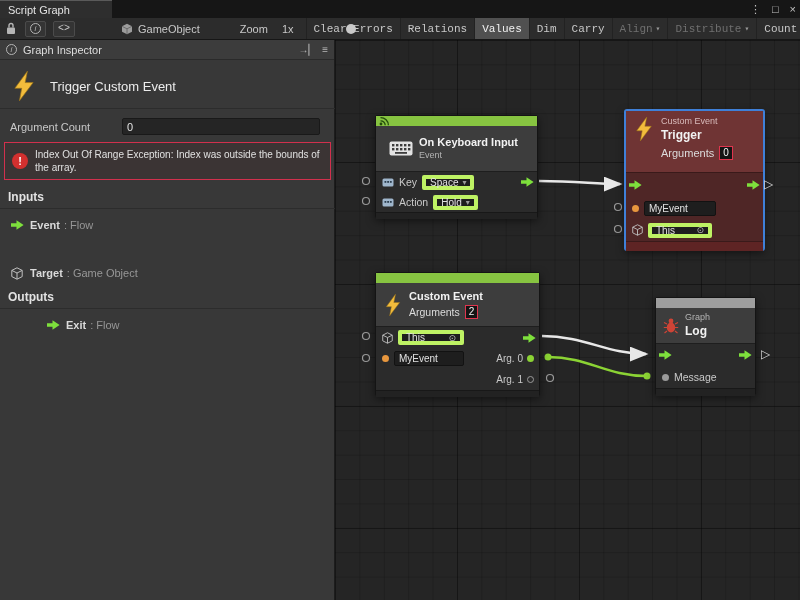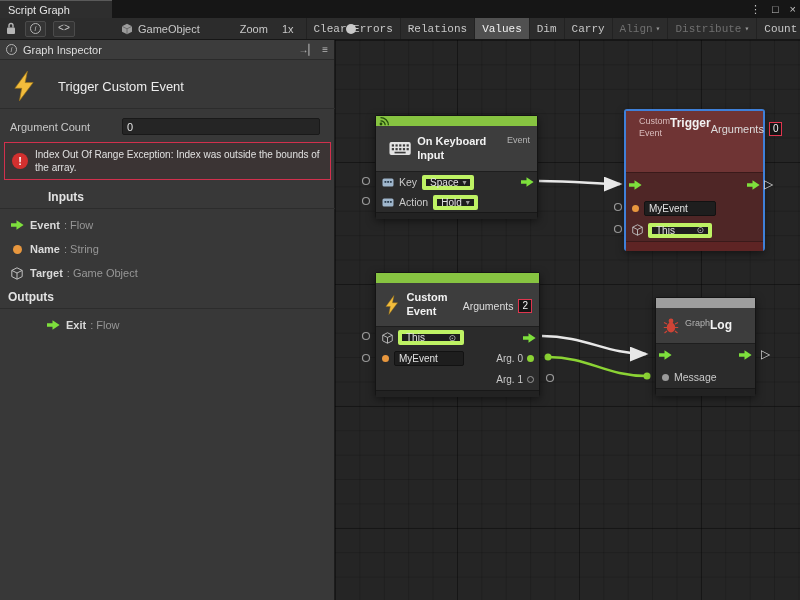--- a/index.html
+++ b/index.html
@@ -35,21 +35,21 @@
                   border-radius:50%; background:#c9c9c9; }
 
   
   .inspector { position:absolute; left:0; top:40px; width:335px; height:560px; background:#383838;
                border-right:1px solid #1d1d1d; color:#cfcfcf; font-size:11px; }
   .insp-head { position:absolute; left:0; top:0; width:100%; height:20px; background:#3c3c3c;
                border-bottom:1px solid #2a2a2a; display:flex; align-items:center; gap:6px;
                padding:0 6px; color:#dedede; }
   .insp-head .spacer { flex:1; }
   .insp-head .hicon { color:#b9b9b9; font-size:10px; }
-  .insp-title { position:absolute; left:10px; top:30px; display:flex; align-items:center; gap:20px; }
+  .insp-title { position:absolute; left:10px; top:30px; display:flex; align-items:center; gap:12px; }
   .insp-title .ttl { font-size:13px; color:#ececec; }
   .divider { position:absolute; left:0; width:335px; height:1px; background:#2c2c2c; }
   .arg-row { position:absolute; left:0; top:78px; width:100%; height:18px; }
   .arg-row label { position:absolute; left:10px; top:3px; color:#c8c8c8; }
   .arg-row input { position:absolute; left:122px; top:0; width:198px; height:17px; background:#252525;
                    border:1px solid #191919; border-radius:2px; color:#e2e2e2; font-size:11px;
                    padding:0 4px; font-family:inherit; }
   .error-box { position:absolute; left:4px; top:102px; width:327px; height:38px; background:#3b3434;
                border:1px solid #d2304d; display:flex; align-items:center; gap:7px; padding:0 7px; }
   .error-ic { width:16px; height:16px; min-width:16px; border-radius:50%; background:#d3302f;
@@ -73,21 +73,21 @@
              linear-gradient(to bottom, rgba(0,0,0,0.16) 1px, transparent 1px);
            background-size:122px 122px,122px 122px,24.4px 24.4px,24.4px 24.4px; }
   .wires { position:absolute; left:0; top:0; }
 
   .node { position:absolute; background:#2b2b2b; border:1px solid #141414; border-radius:2px;
           box-shadow:0 3px 9px rgba(0,0,0,0.5); color:#dcdcdc; font-size:11px; }
   .accent { height:10px; background:#87c441; display:flex; align-items:center; padding-left:3px; }
   .accent.gray { background:#9e9e9e; }
   .nhead { background:#3d3d3d; border-bottom:1px solid #1e1e1e; display:flex;
            align-items:flex-start; gap:6px; padding:5px 7px; }
-  .nhead .col { display:flex; flex-direction:row; }
+  .nhead .col { display:flex; flex-direction:column; }
   .ntitle { font-weight:bold; font-size:11px; color:#f2f2f2; line-height:1.25; }
   .nsub { font-size:9px; color:#b3b3b3; line-height:1.3; }
   .nrow { position:relative; display:flex; align-items:center; gap:5px; padding:0 6px; }
   .nfoot { background:#222; border-top:1px solid #181818; }
   .dd { background:#1e1e1e; border:4px solid #bef264; border-radius:2px; height:15px;
         display:inline-flex; align-items:center; gap:4px; padding:0 4px; font-size:10px; color:#e2e2e2; }
   .nfield { background:#1e1e1e; border:1px solid #121212; border-radius:2px; height:15px;
             font-size:10px; color:#e2e2e2; padding:0 4px; font-family:inherit; }
   .numbox { border:1px solid #e0354e; background:#141414; color:#f2f2f2; font-size:10px;
             line-height:12px; padding:0 3px; margin-left:5px; }
@@ -186,38 +186,31 @@
   <div class="arg-row">
     <label>Argument Count</label>
     <input value="0" style="">
   </div>
 
   <div class="error-box">
     <span class="error-ic">!</span>
     <span class="msg">Index Out Of Range Exception: Index was outside the bounds of the array.</span>
   </div>
 
-  <div class="sec-h" style="top:150px;margin-left:40px;">Inputs</div>
+  <div class="sec-h" style="top:150px;">Inputs</div>
   <div class="divider" style="top:168px;"></div>
 
   <div class="io-row" style="top:174px;">
     <span class="ic">
       <svg width="13" height="10" viewBox="0 0 13 10">
           <path d="M0 3.2 H5.5 V0.3 L12.6 5 L5.5 9.7 V6.8 H0 Z" fill="#7ee03c"></path>
         </svg>
     </span>
     <span class="nm">Event</span>
     <span class="tp">: Flow</span>
-  </div>
-  <div class="io-row" style="top:198px;">
-    <span class="ic">
-        <span class="odot"></span>
-      </span>
-    <span class="nm">Name</span>
-    <span class="tp">: String</span>
   </div>
   <div class="io-row" style="top:222px;">
     <span class="ic">
       <svg width="12" height="13" viewBox="0 0 12 13">
           <path d="M6 0.8 L11.2 3.4 V9.6 L6 12.2 L0.8 9.6 V3.4 Z M0.8 3.4 L6 6 L11.2 3.4 M6 6 V12.2" fill="none" stroke="#c0c0c0" stroke-width="1"></path>
         </svg>
     </span>
     <span class="nm">Target</span>
     <span class="tp">: Game Object</span>
   </div>

